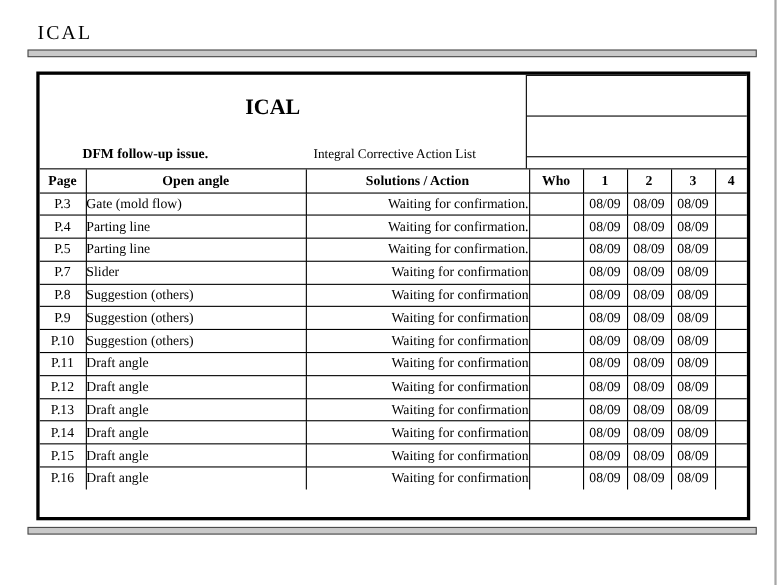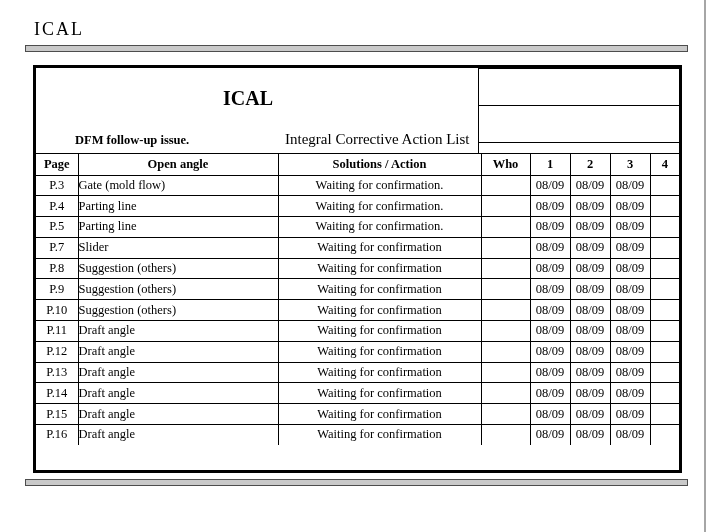--- a/index.html
+++ b/index.html
@@ -47,21 +47,21 @@
   .doc-title{
     position:absolute;top:19px;left:-9px;right:9px;
     text-align:center;font-weight:bold;font-size:20px;
   }
   .subtitle-left{
     position:absolute;left:39px;bottom:5px;
     font-weight:bold;font-size:12.5px;white-space:nowrap;
   }
   .subtitle-right{
     position:absolute;left:249px;bottom:5px;
-    font-size:15px;white-space:nowrap;
+    font-size:12px;white-space:nowrap;
   }
   .legend{
     flex:1;display:grid;grid-template-rows:repeat(4,1fr);
     border-left:1.5px solid var(--table-border);
     box-sizing:border-box;
     gap:36px;
   }
   .legend-row{
     display:flex;align-items:center;padding-left:6px;
     font-size:12.5px;white-space:nowrap;overflow:hidden;
@@ -75,21 +75,21 @@
   table.grid th, table.grid td{
     border:1.5px solid var(--table-border);
     font-size:12.5px;padding:0;overflow:hidden;white-space:nowrap;
     vertical-align:middle;
   }
   table.grid th{font-weight:bold;height:21px;text-align:center;}
   table.grid td{height:19.8px;}
   th.h-open, th.h-sol{text-align:left;padding-left:8px;}
   td.c-page{padding-left:6px;text-align:center;}
   td.c-open{padding-left:8px;text-align:left;}
-  td.c-sol{padding-left:8px;text-align:center;margin-left:26px;}
+  td.c-sol{padding-left:8px;text-align:right;margin-left:26px;}
   td.c-date{text-align:center;font-size:12px;}
   
   table.grid tr > *:first-child{border-left:none;}
   table.grid tr > *:last-child{border-right:none;}
   table.grid thead th{border-top:none;}
   table.grid tbody tr:last-child td{border-bottom:none;}
 </style>
 </head>
 <body>
 

